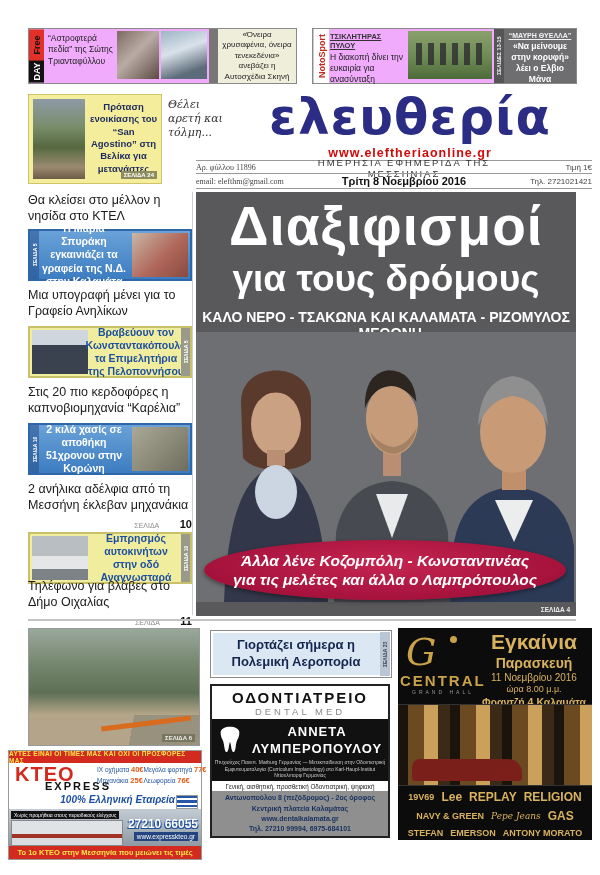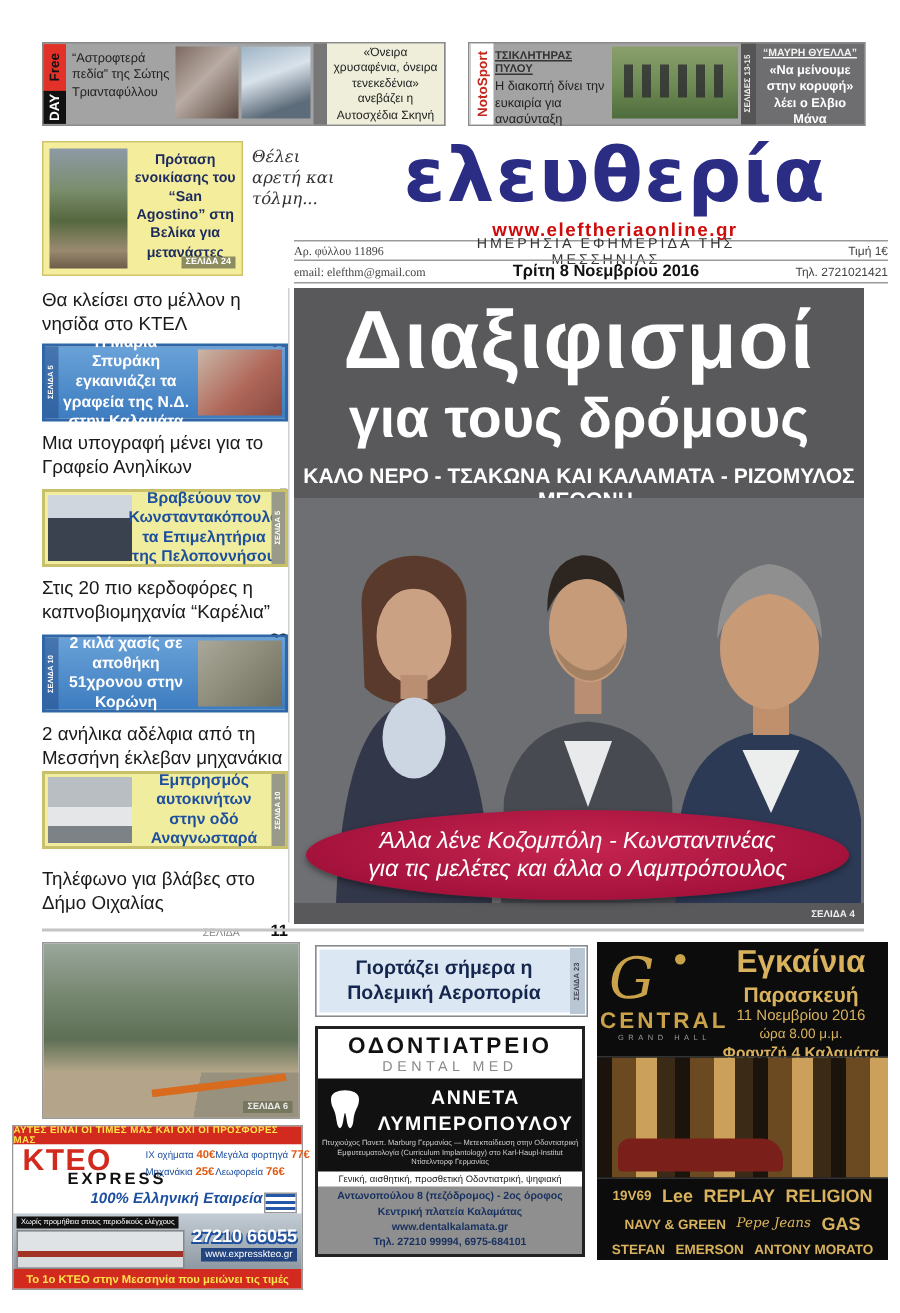--- a/index.html
+++ b/index.html
@@ -1,18 +1,18 @@
 <!DOCTYPE html>
 <html><head>
 <meta charset="utf-8">
 <style>
   html,body{margin:0;padding:0;background:#fff;}
   .page{position:relative;width:600px;height:875px;background:#fff;font-family:"Liberation Sans",sans-serif;overflow:hidden;}
   
-  .ad{position:absolute;top:28px;height:54px;border:1px solid #8a8a8a;background:#a3a3a3;}
+  .ad{position:absolute;top:28px;height:54px;border:1px solid #8a8a8a;background:#f0abfc;}
   .ad-free{left:28px;width:267px;}
   .ad-noto{left:312px;width:263px;}
   .vstrip{position:absolute;top:0;bottom:0;left:0;width:15px;display:flex;flex-direction:column;}
   .vtxt{writing-mode:vertical-rl;transform:rotate(180deg);font-weight:bold;display:flex;align-items:center;justify-content:center;}
   .free-top{flex:3;background:#e23128;color:#111;font-size:9px;font-weight:bold;display:flex;align-items:center;justify-content:center;}
   .free-bot{flex:2;background:#111;color:#fff;font-size:9px;font-weight:bold;display:flex;align-items:center;justify-content:center;}
   .free-text{position:absolute;left:19px;top:4px;width:66px;font-size:8.5px;line-height:1.35;color:#222;}
   .ph{position:absolute;top:2px;height:48px;}
   .free-img1{left:88px;width:42px;background:linear-gradient(135deg,#7d6a61,#b9aca4 45%,#5c4a42);}
   .free-img2{left:132px;width:46px;background:linear-gradient(160deg,#9eb4c6,#d9e2ea 40%,#5d6c7a 80%);}
@@ -69,21 +69,21 @@
   .s-vlabel{position:absolute;top:0;bottom:0;width:9px;color:#fff;font-size:5px;}
   .s-blue .s-vlabel{left:0;background:rgba(40,80,140,.55);}
   .s-yellow .s-vlabel{right:0;background:#9a9a8a;}
   
   .mainbox{position:absolute;left:196px;top:192px;width:380px;height:424px;background:#59595c;overflow:hidden;}
   .hl1{position:absolute;top:2px;left:0;right:0;text-align:center;color:#fff;font-weight:bold;font-size:55px;letter-spacing:1px;}
   .hl2{position:absolute;top:66px;left:0;right:0;text-align:center;color:#fff;font-weight:bold;font-size:37px;}
   .subhead{position:absolute;top:117px;left:6px;right:6px;text-align:center;color:#fff;font-weight:bold;font-size:14px;padding-bottom:4px;border-bottom:2px solid #cbbf9e;}
   .montage{position:absolute;left:0;right:0;top:140px;height:270px;}
   .banner{position:absolute;left:8px;right:10px;bottom:16px;height:60px;border-radius:50%;background:radial-gradient(ellipse at 50% 40%,#c52550 0%,#a5123c 70%,#8e0c30 100%);display:flex;flex-direction:column;align-items:center;justify-content:center;z-index:3;box-shadow:0 2px 4px rgba(0,0,0,.4);}
-  .banner div{color:#fff;font-weight:normal;font-style:italic;font-size:15.5px;line-height:1.25;}
+  .banner div{color:#fff;font-weight:bold;font-style:italic;font-size:15.5px;line-height:1.25;}
   .page4{position:absolute;right:6px;bottom:3px;color:#eee;font-size:6.5px;font-weight:bold;z-index:4;}
   
   .divider{position:absolute;left:28px;top:619px;width:548px;height:2px;background:#c4c4c4;}
   
   .lak{position:absolute;left:28px;top:628px;width:170px;height:116px;border:1px solid #999;background:
        linear-gradient(180deg,#9aa79c 0%,#76876f 30%,#5d6f55 55%,#b9a98c 75%,#8a7a5e 100%);}
   .lak-t{position:absolute;left:4px;right:4px;top:22px;text-align:center;color:#fff;font-weight:bold;font-size:15px;line-height:1.35;text-shadow:1px 1px 2px #333;}
   .lak-road{position:absolute;left:0;right:0;bottom:0;height:30px;background:linear-gradient(100deg,#b4a489 0 60%,#97917e 60%);}
   .lak-road:after{content:"";position:absolute;right:8px;top:6px;width:90px;height:5px;background:#d96b1e;transform:rotate(-7deg);}
   .lak-page{position:absolute;right:4px;bottom:3px;color:#eee;font-size:6px;font-weight:bold;background:#77775f;padding:1px 3px;}
@@ -215,21 +215,21 @@
     </div>
     <div class="s-box s-blue" style="top:231px;padding-left:20px;">
       <div class="s-vlabel vtxt">ΣΕΛΙΔΑ 10</div>
       <div class="txt">2 κιλά χασίς σε αποθήκη 51χρονου στην Κορώνη</div>
       <div class="pic pic-hash"></div>
     </div>
     <div class="s-text" style="top:290px;">
       <p>2 ανήλικα αδέλφια από τη Μεσσήνη έκλεβαν μηχανάκια</p>
       <div class="s-page"><span>ΣΕΛΙΔΑ</span> <b>10</b></div>
     </div>
-    <div class="s-box s-yellow" style="top:322px;">
+    <div class="s-box s-yellow" style="top:340px;">
       <div class="pic pic-car"></div>
       <div class="txt">Εμπρησμός αυτοκινήτων στην οδό Αναγνωσταρά</div>
       <div class="s-vlabel vtxt">ΣΕΛΙΔΑ 10</div>
     </div>
     <div class="s-text" style="top:387px;">
       <p>Τηλέφωνο για βλάβες στο Δήμο Οιχαλίας</p>
       <div class="s-page"><span>ΣΕΛΙΔΑ</span> <b>11</b></div>
     </div>
   </div>
   <div class="sep"></div>

